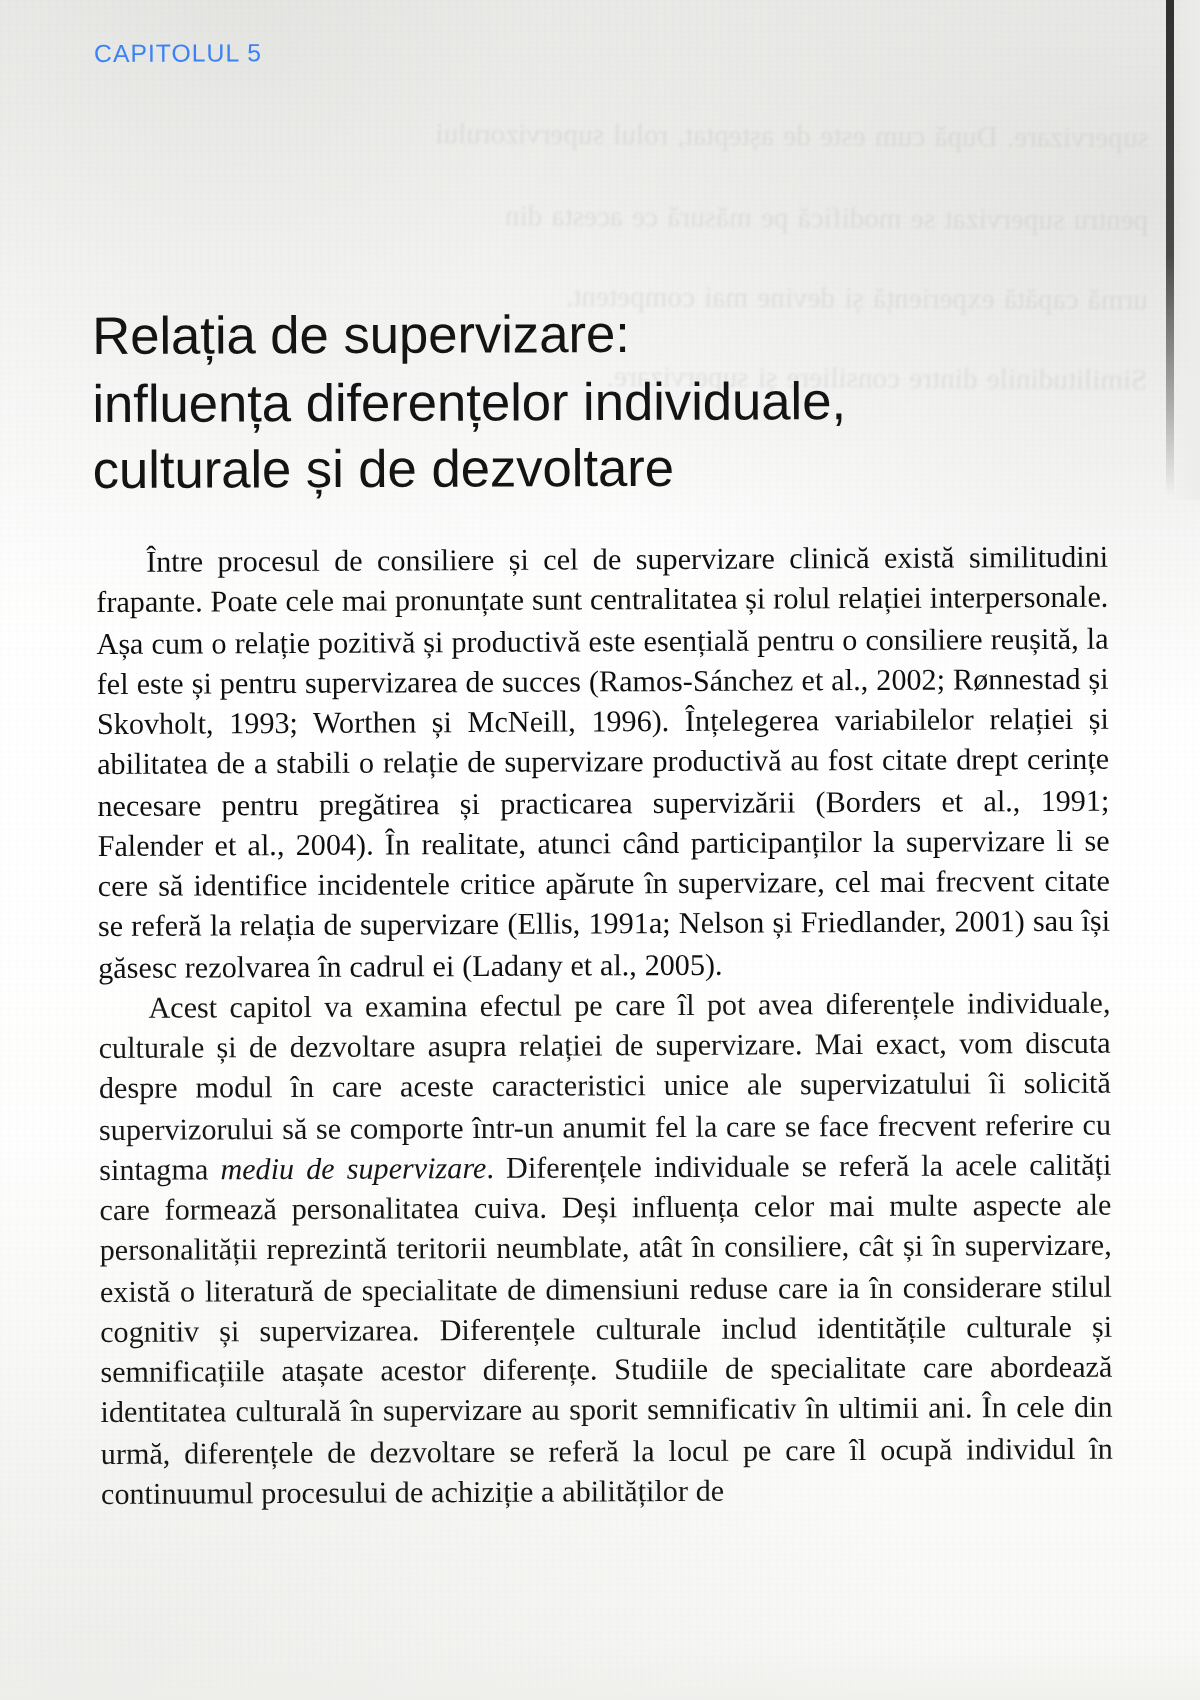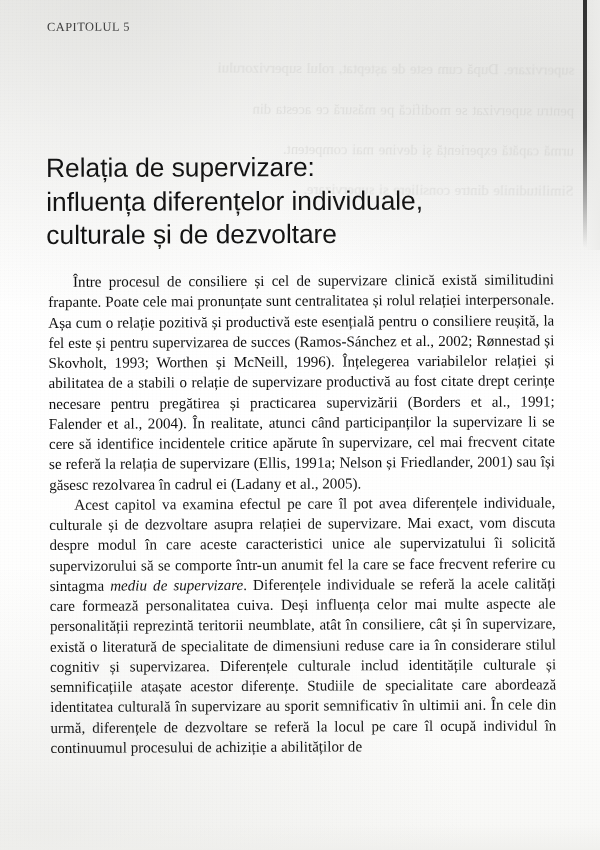--- a/index.html
+++ b/index.html
@@ -86,25 +86,25 @@
     white-space: pre-line;
     word-spacing: 1px;
   }
   .ghost-line { display: block; }
 
   
   .running-head {
     position: absolute;
     left: 47px;
     top: 20px;
-    font-family: Liberation Serif, serif;
+    font-family: Liberation Sans, sans-serif;
     font-size: 12.4px;
     letter-spacing: 0.5px;
     font-weight: 400;
-    color: #404040;
+    color: #3b82f6;
     transform: rotate(-0.25deg);
     transform-origin: left center;
     text-align: right;
   }
 
   
   .chapter-title {
     position: absolute;
     left: 46px;
     top: 134px;

